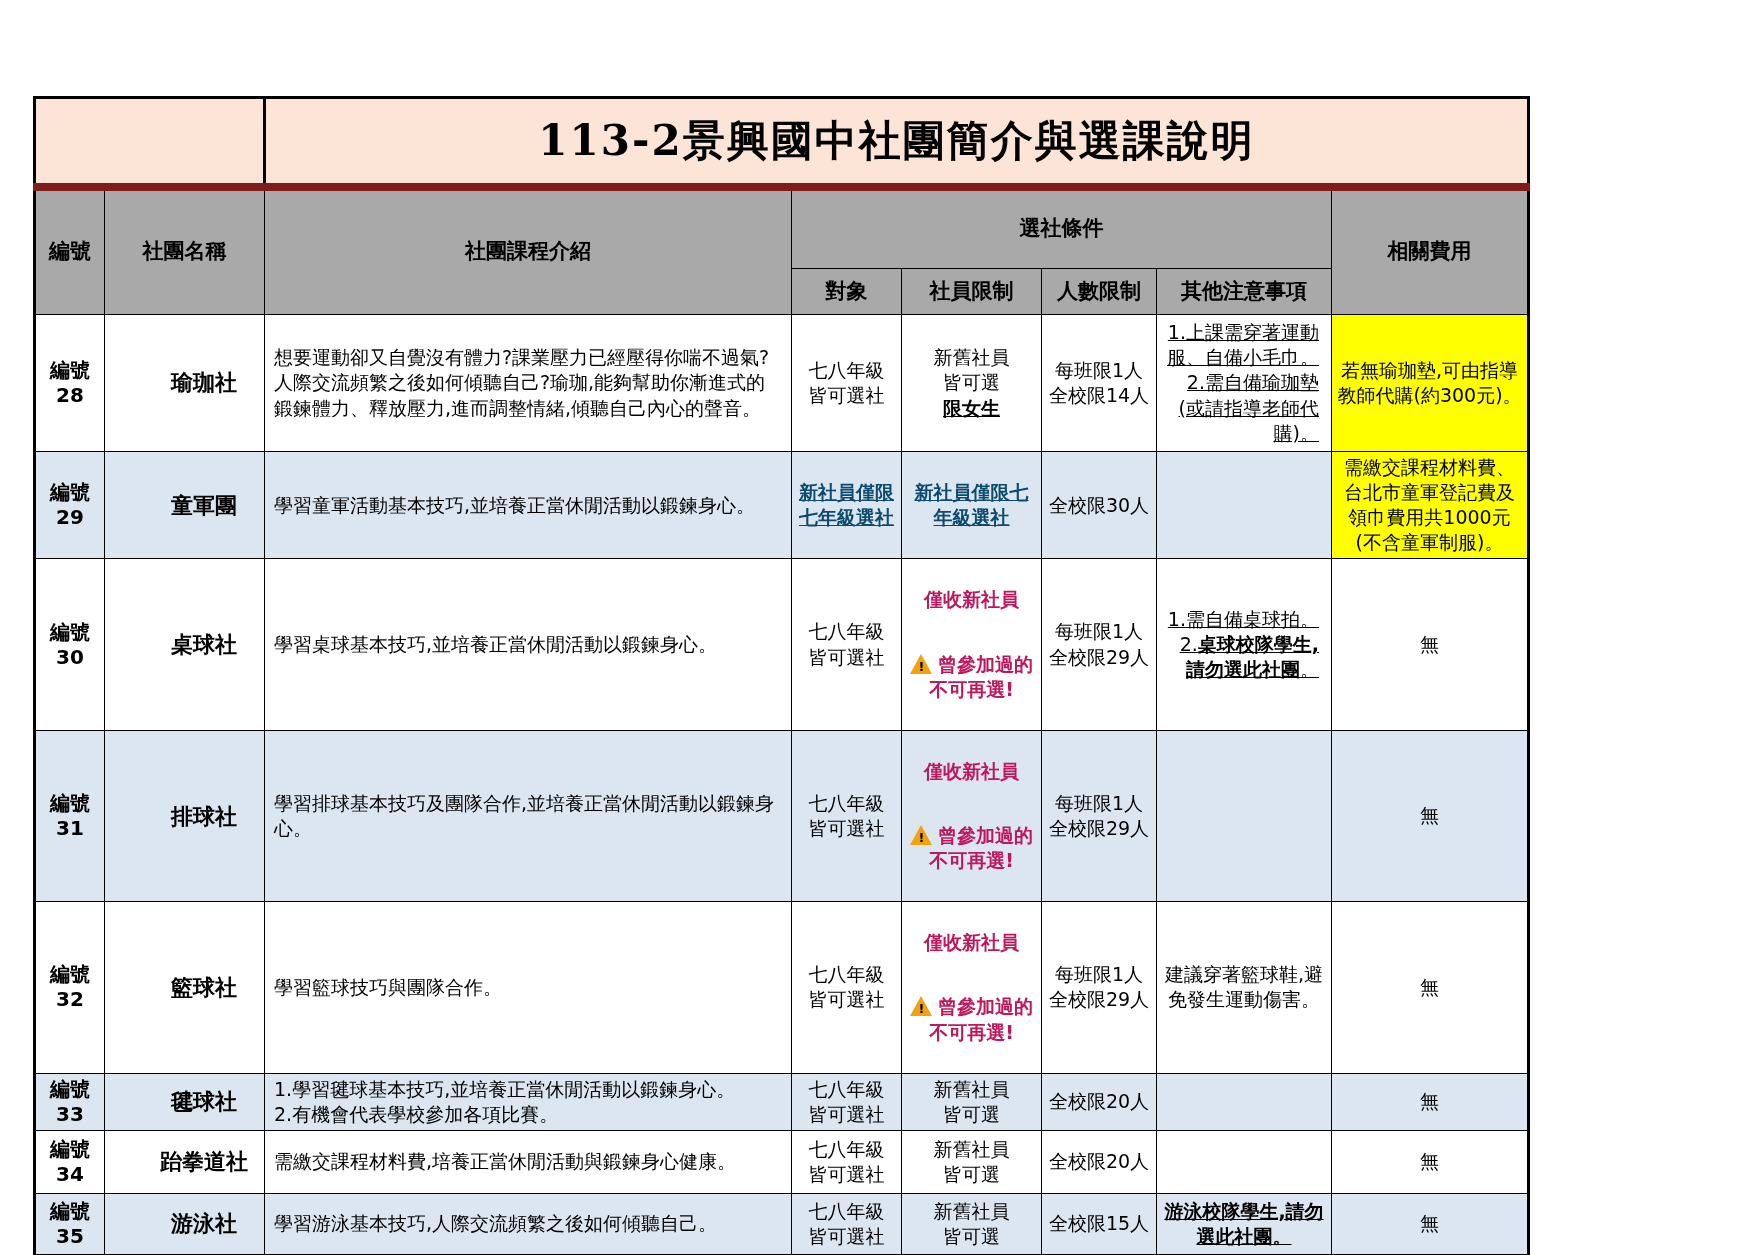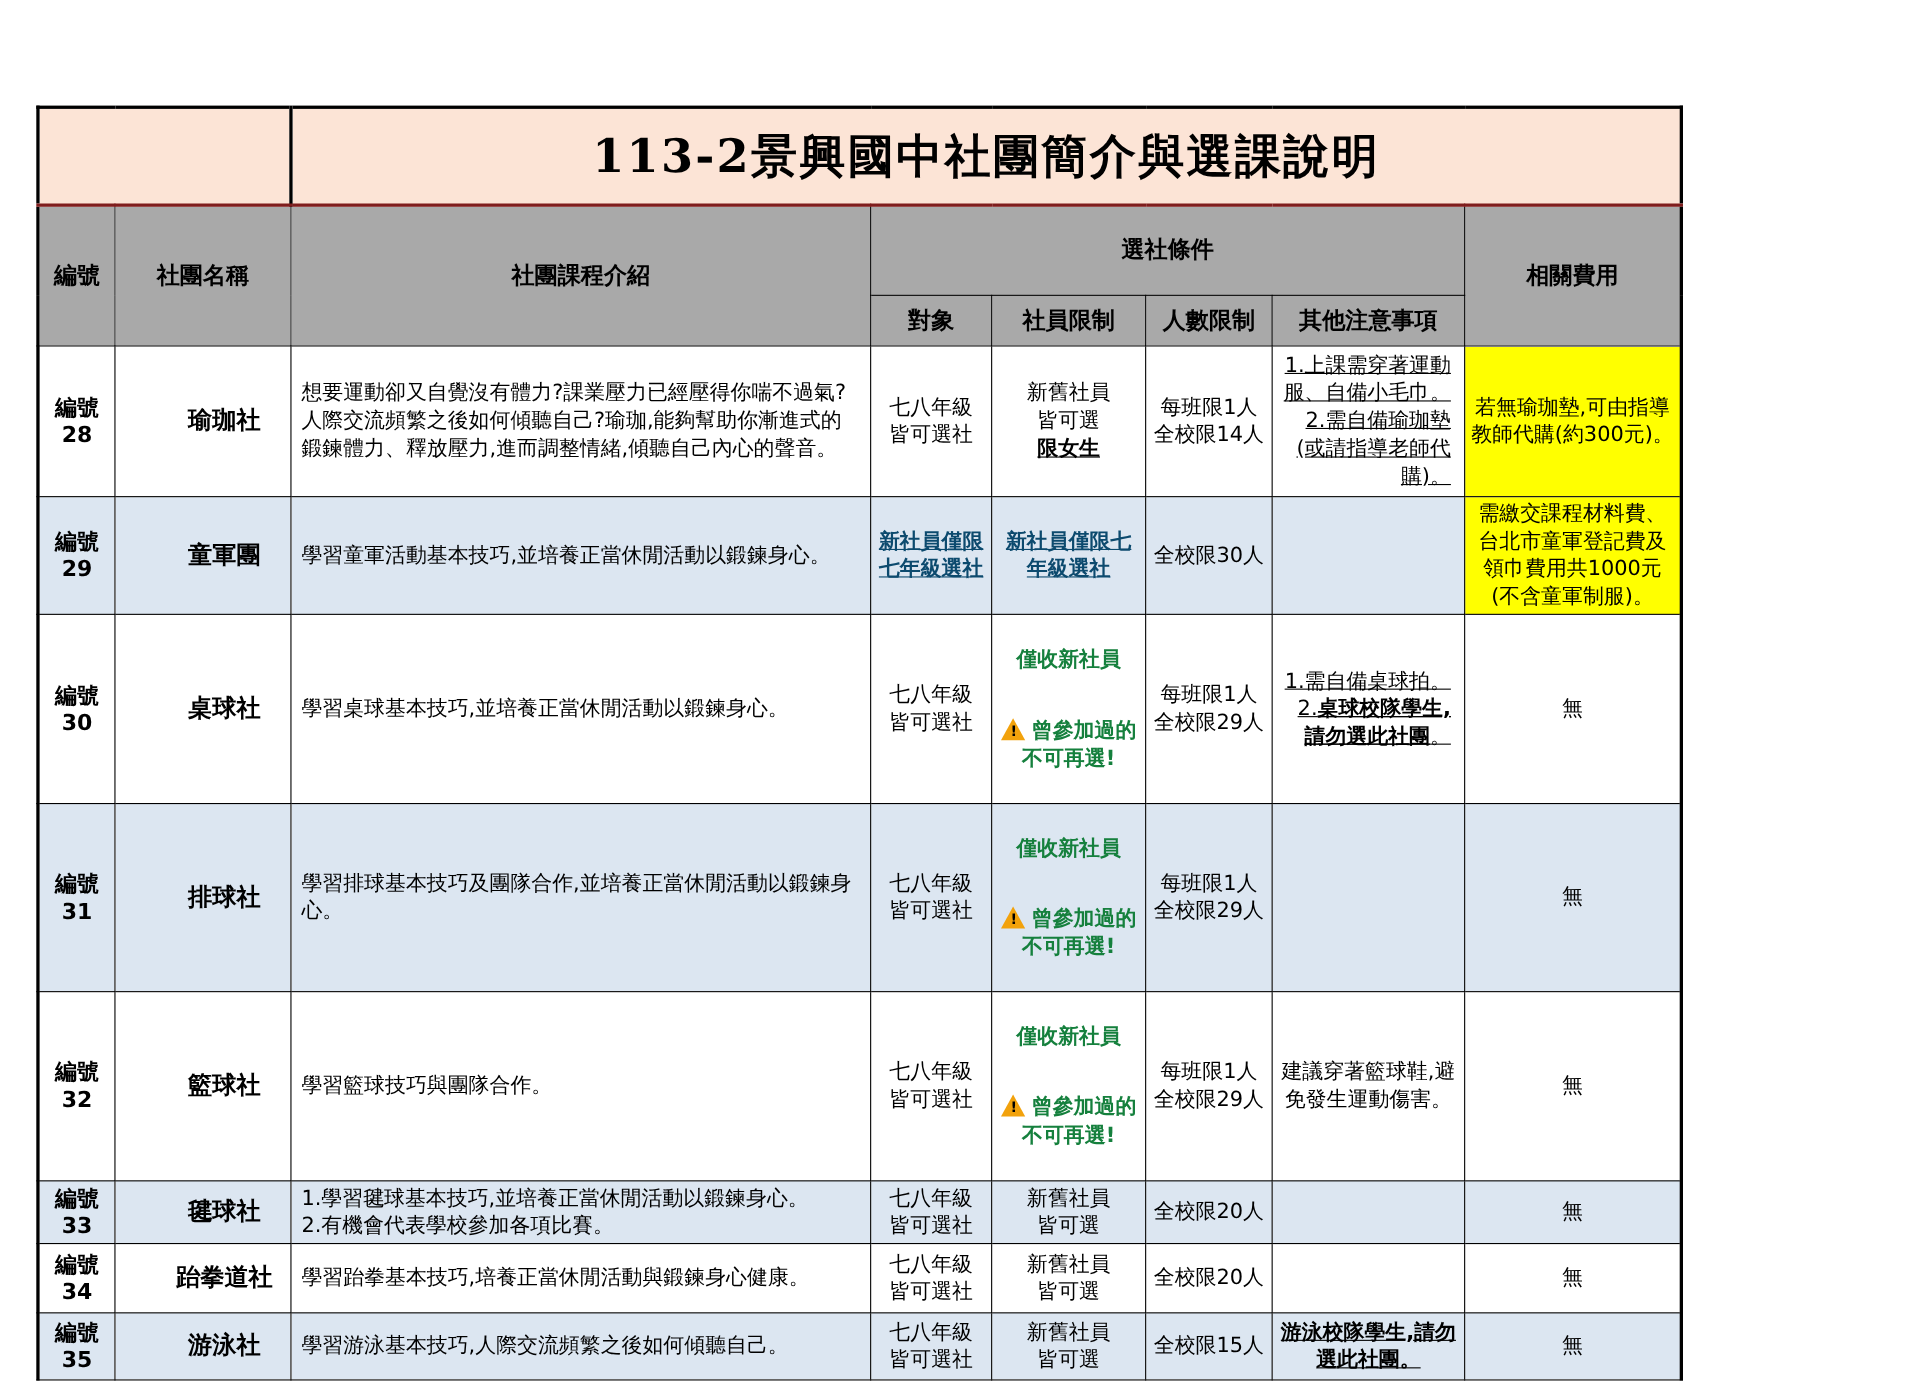--- a/index.html
+++ b/index.html
@@ -1,33 +1,33 @@
 <!DOCTYPE html>
 <html><head>
 <meta charset="utf-8">
 <style>
   html,body{margin:0;padding:0;background:#fff;}
   body{width:1756px;height:1255px;position:relative;font-family:"DejaVu Sans",sans-serif;color:#000;}
   .sheet{position:absolute;left:33px;top:96px;}
   table.club-table{border-collapse:collapse;table-layout:fixed;width:1494px;border:3px solid #000;}
   td{border:1px solid #000;text-align:center;vertical-align:middle;padding:3px 5px;font-size:19px;line-height:1.32;white-space:pre-line;overflow:hidden;}
-  .title-row td{border-bottom:3px solid #7f1d1d;}
+  .title-row td{border-bottom:8px solid #7f1d1d;}
   .peach{background:#fce4d6;}
   .gray{background:#a9a9a9;margin-top:23px;}
   .blue-row td{background:#dce6f1;}
   .yellow{background:#ffff00 !important;}
   .title-cell{font-family:"DejaVu Serif","DejaVu Sans",serif;font-size:42px;font-weight:bold;letter-spacing:2px;}
   .thick-right{border-right:3px solid #000;}
   .hdr{font-weight:bold;font-size:21px;}
   .idcell{font-weight:bold;font-size:20px;line-height:1.25;}
   .namecell{font-weight:bold;font-size:22px;padding-left:44px;}
   .desc{text-align:left;padding-left:9px;padding-right:9px;}
   .notes-left{text-align:right;padding-left:8px;padding-right:12px;text-decoration:underline;}
   .blue-em{color:#0c4a6e;font-weight:bold;text-decoration:underline;}
-  .red-bold{color:#15803d;font-weight:bold;}
+  .red-bold{color:#be185d;font-weight:bold;}
   .black-em{font-weight:bold;text-decoration:underline;}
   .warn-block{margin-top:14px;}
   .warn-icon{display:inline-block;position:relative;width:23px;height:20px;margin-right:5px;vertical-align:-3px;}
   .warn-icon::before{content:"";position:absolute;left:0;top:0;border-left:11.5px solid transparent;border-right:11.5px solid transparent;border-bottom:20px solid #f2a20c;}
   .warn-icon::after{content:"!";position:absolute;left:0;right:0;top:4px;font-weight:bold;font-size:13px;color:#000;text-align:center;}
 </style>
 </head>
 <body>
 
 <div class="sheet">
@@ -158,21 +158,21 @@
 皆可選</td>
     <td>全校限20人</td>
     <td></td>
     <td>無</td>
   </tr>
 
   <tr style="height:63px">
     <td class="idcell">編號
 34</td>
     <td class="namecell">跆拳道社</td>
-    <td class="desc">學習跆拳基本技巧,培養正當休閒活動與鍛鍊身心健康。</td>
+    <td class="desc">需繳交課程材料費,培養正當休閒活動與鍛鍊身心健康。</td>
     <td>七八年級
 皆可選社</td>
     <td>新舊社員
 皆可選</td>
     <td>全校限20人</td>
     <td></td>
     <td>無</td>
   </tr>
 
   <tr class="blue-row" style="height:62px">

